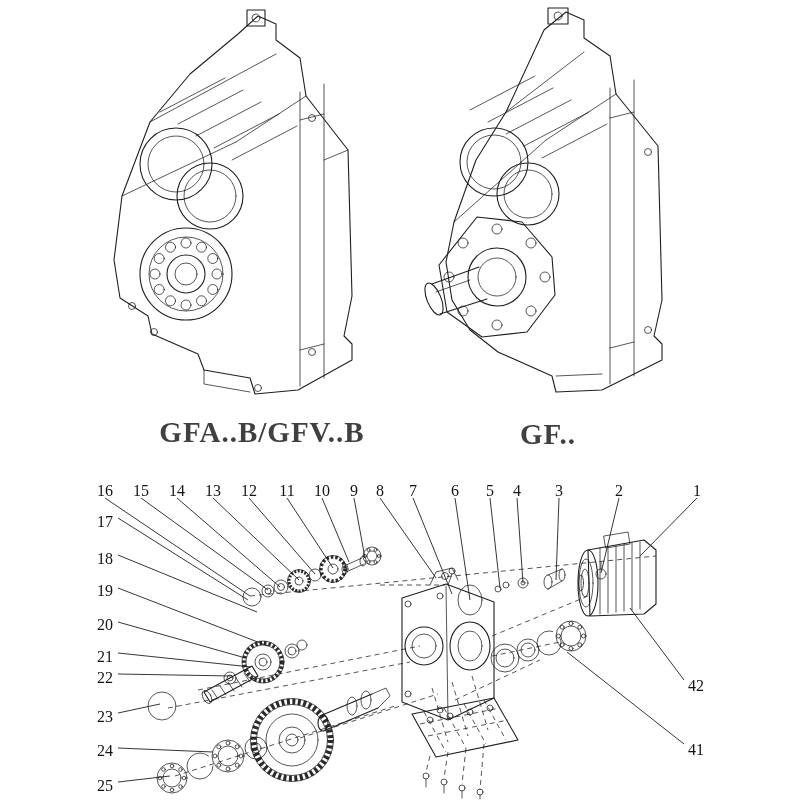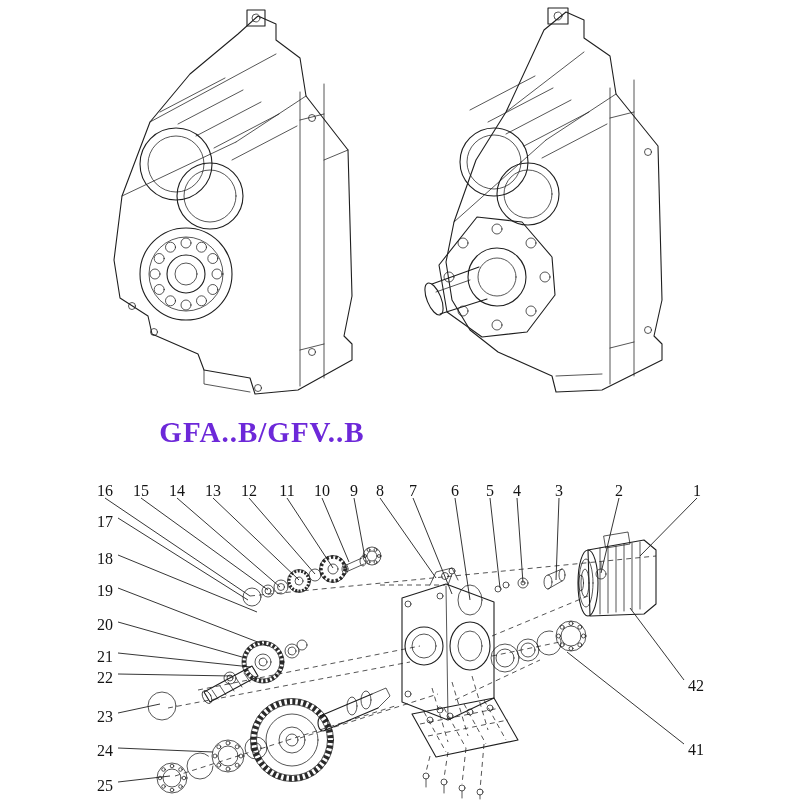--- a/index.html
+++ b/index.html
@@ -1,19 +1,19 @@
 <!DOCTYPE html>
 <html><head>
 <meta charset="utf-8">
 <style>
   html,body{margin:0;padding:0;background:#e9e9e7;}
   .page{position:relative;width:800px;height:800px;background:#ffffff;overflow:hidden;
         font-family:"Liberation Serif",serif;outline:1px solid #ddd;}
   .caption{position:absolute;font-weight:700;font-size:29px;letter-spacing:1px;
-           text-align:center;color:#6d28d9;}
+           text-align:center;color:#404040;}
   #left-caption{left:103px;top:416px;width:318px;}
   #right-caption{left:468px;top:418px;width:160px;}
   svg{position:absolute;left:0;top:0;}
   .ln{fill:none;stroke:#1f1f1f;stroke-width:1.1;stroke-linejoin:round;stroke-linecap:round;}
   .thin{fill:none;stroke:#1f1f1f;stroke-width:0.75;stroke-linejoin:round;stroke-linecap:round;}
   .dash{fill:none;stroke:#2a2a2a;stroke-width:0.8;stroke-dasharray:5 4;}
   .lead{fill:none;stroke:#1f1f1f;stroke-width:0.9;}
   .teeth{fill:none;stroke:#2a2a2a;}
   .num{font-family:"Liberation Serif",serif;font-size:16px;fill:#141414;text-anchor:middle;}
 </style>
@@ -367,14 +367,15 @@
       <text class="num" x="105" y="722">23</text>
       <text class="num" x="105" y="756">24</text>
       <text class="num" x="105" y="791">25</text>
 
       <text class="num" x="696" y="691">42</text>
       <text class="num" x="696" y="755">41</text>
     </g>
   </svg>
 
   <div class="caption" id="left-caption">GFA..B/GFV..B</div>
+  <div class="caption" id="right-caption">GF..</div>
 
 </div>
 
 </body></html>

